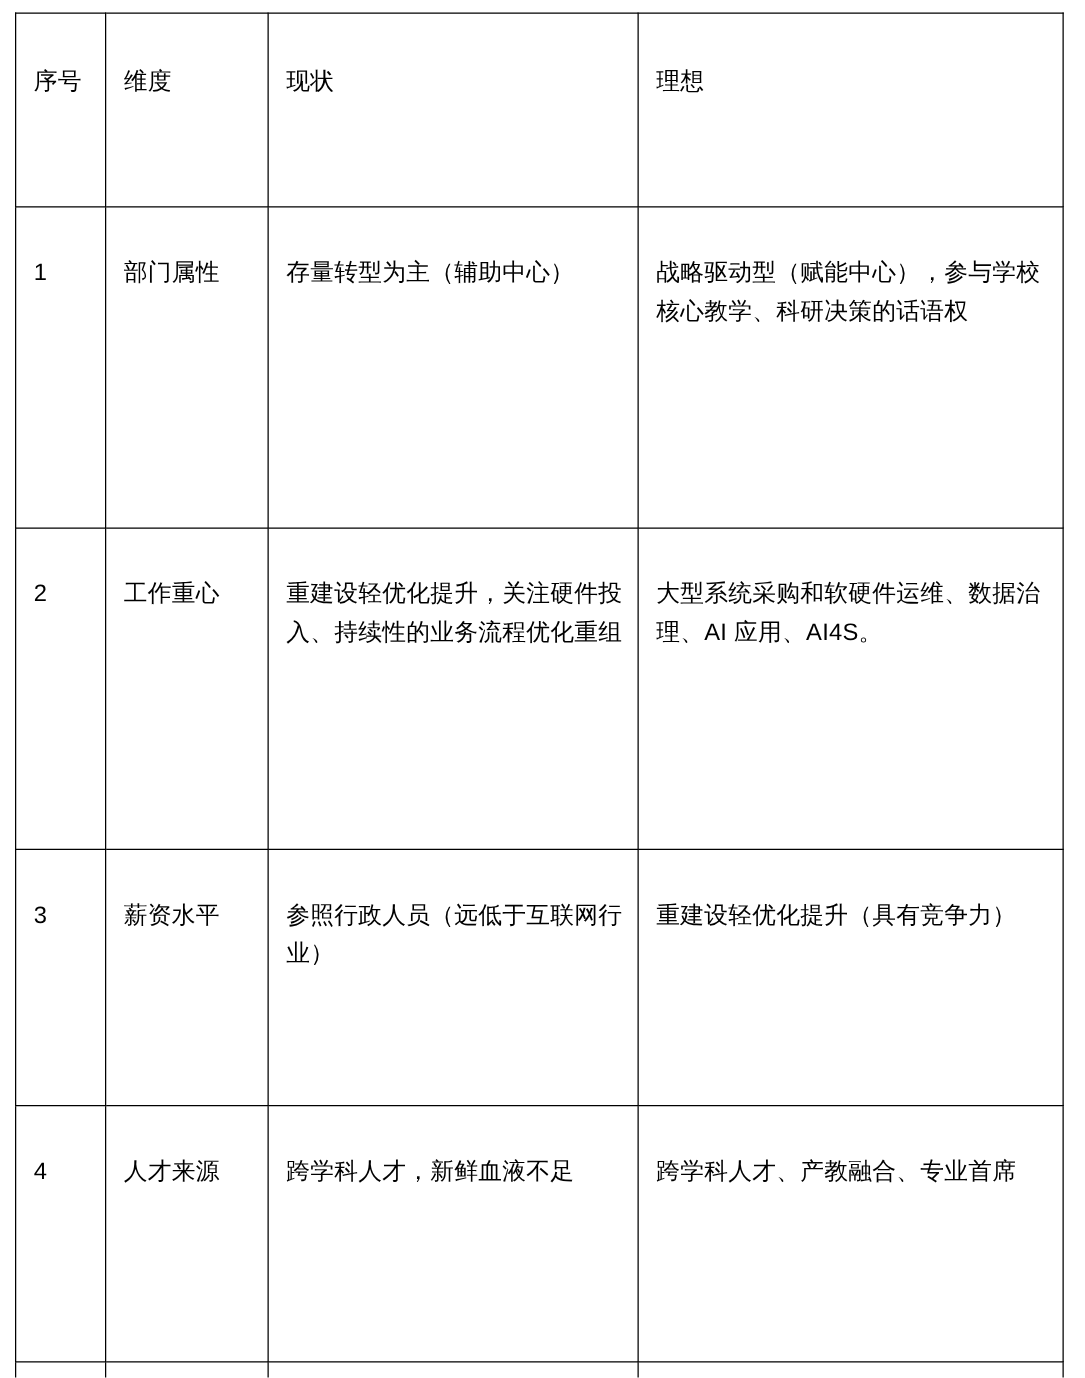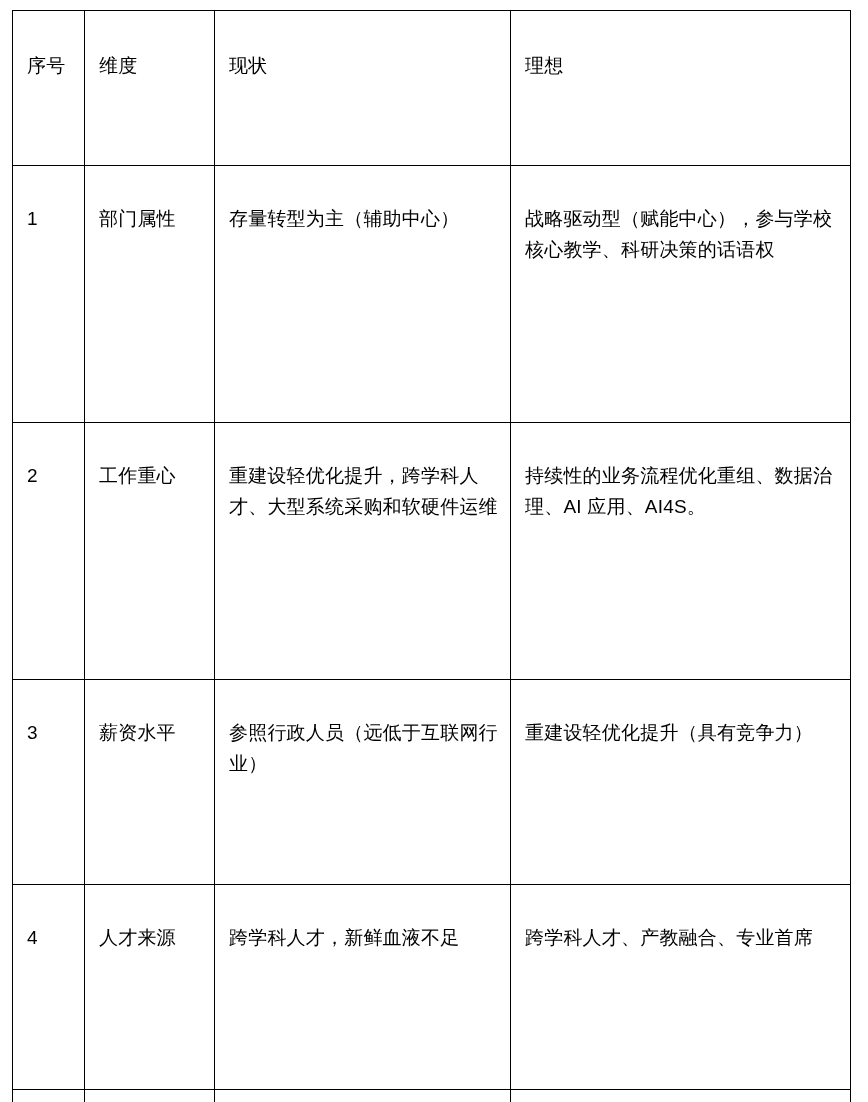--- a/index.html
+++ b/index.html
@@ -83,22 +83,22 @@
       <tr class="body-row tall">
         <td class="cell-no">1</td>
         <td class="cell-dim">部门属性</td>
         <td>存量转型为主（辅助中心）</td>
         <td>战略驱动型（赋能中心），参与学校核心教学、科研决策的话语权</td>
       </tr>
 
       <tr class="body-row tall">
         <td class="cell-no">2</td>
         <td class="cell-dim">工作重心</td>
-        <td>重建设轻优化提升，跨学科人才、大型系统采购和软硬件运维</td>
-        <td>持续性的业务流程优化重组、数据治理、AI 应用、AI4S。</td>
+        <td>重建设轻优化提升，关注硬件投入、持续性的业务流程优化重组</td>
+        <td>大型系统采购和软硬件运维、数据治理、AI 应用、AI4S。</td>
       </tr>
 
       <tr class="body-row">
         <td class="cell-no">3</td>
         <td class="cell-dim">薪资水平</td>
         <td>参照行政人员（远低于互联网行业）</td>
         <td>重建设轻优化提升（具有竞争力）</td>
       </tr>
 
       <tr class="body-row">

